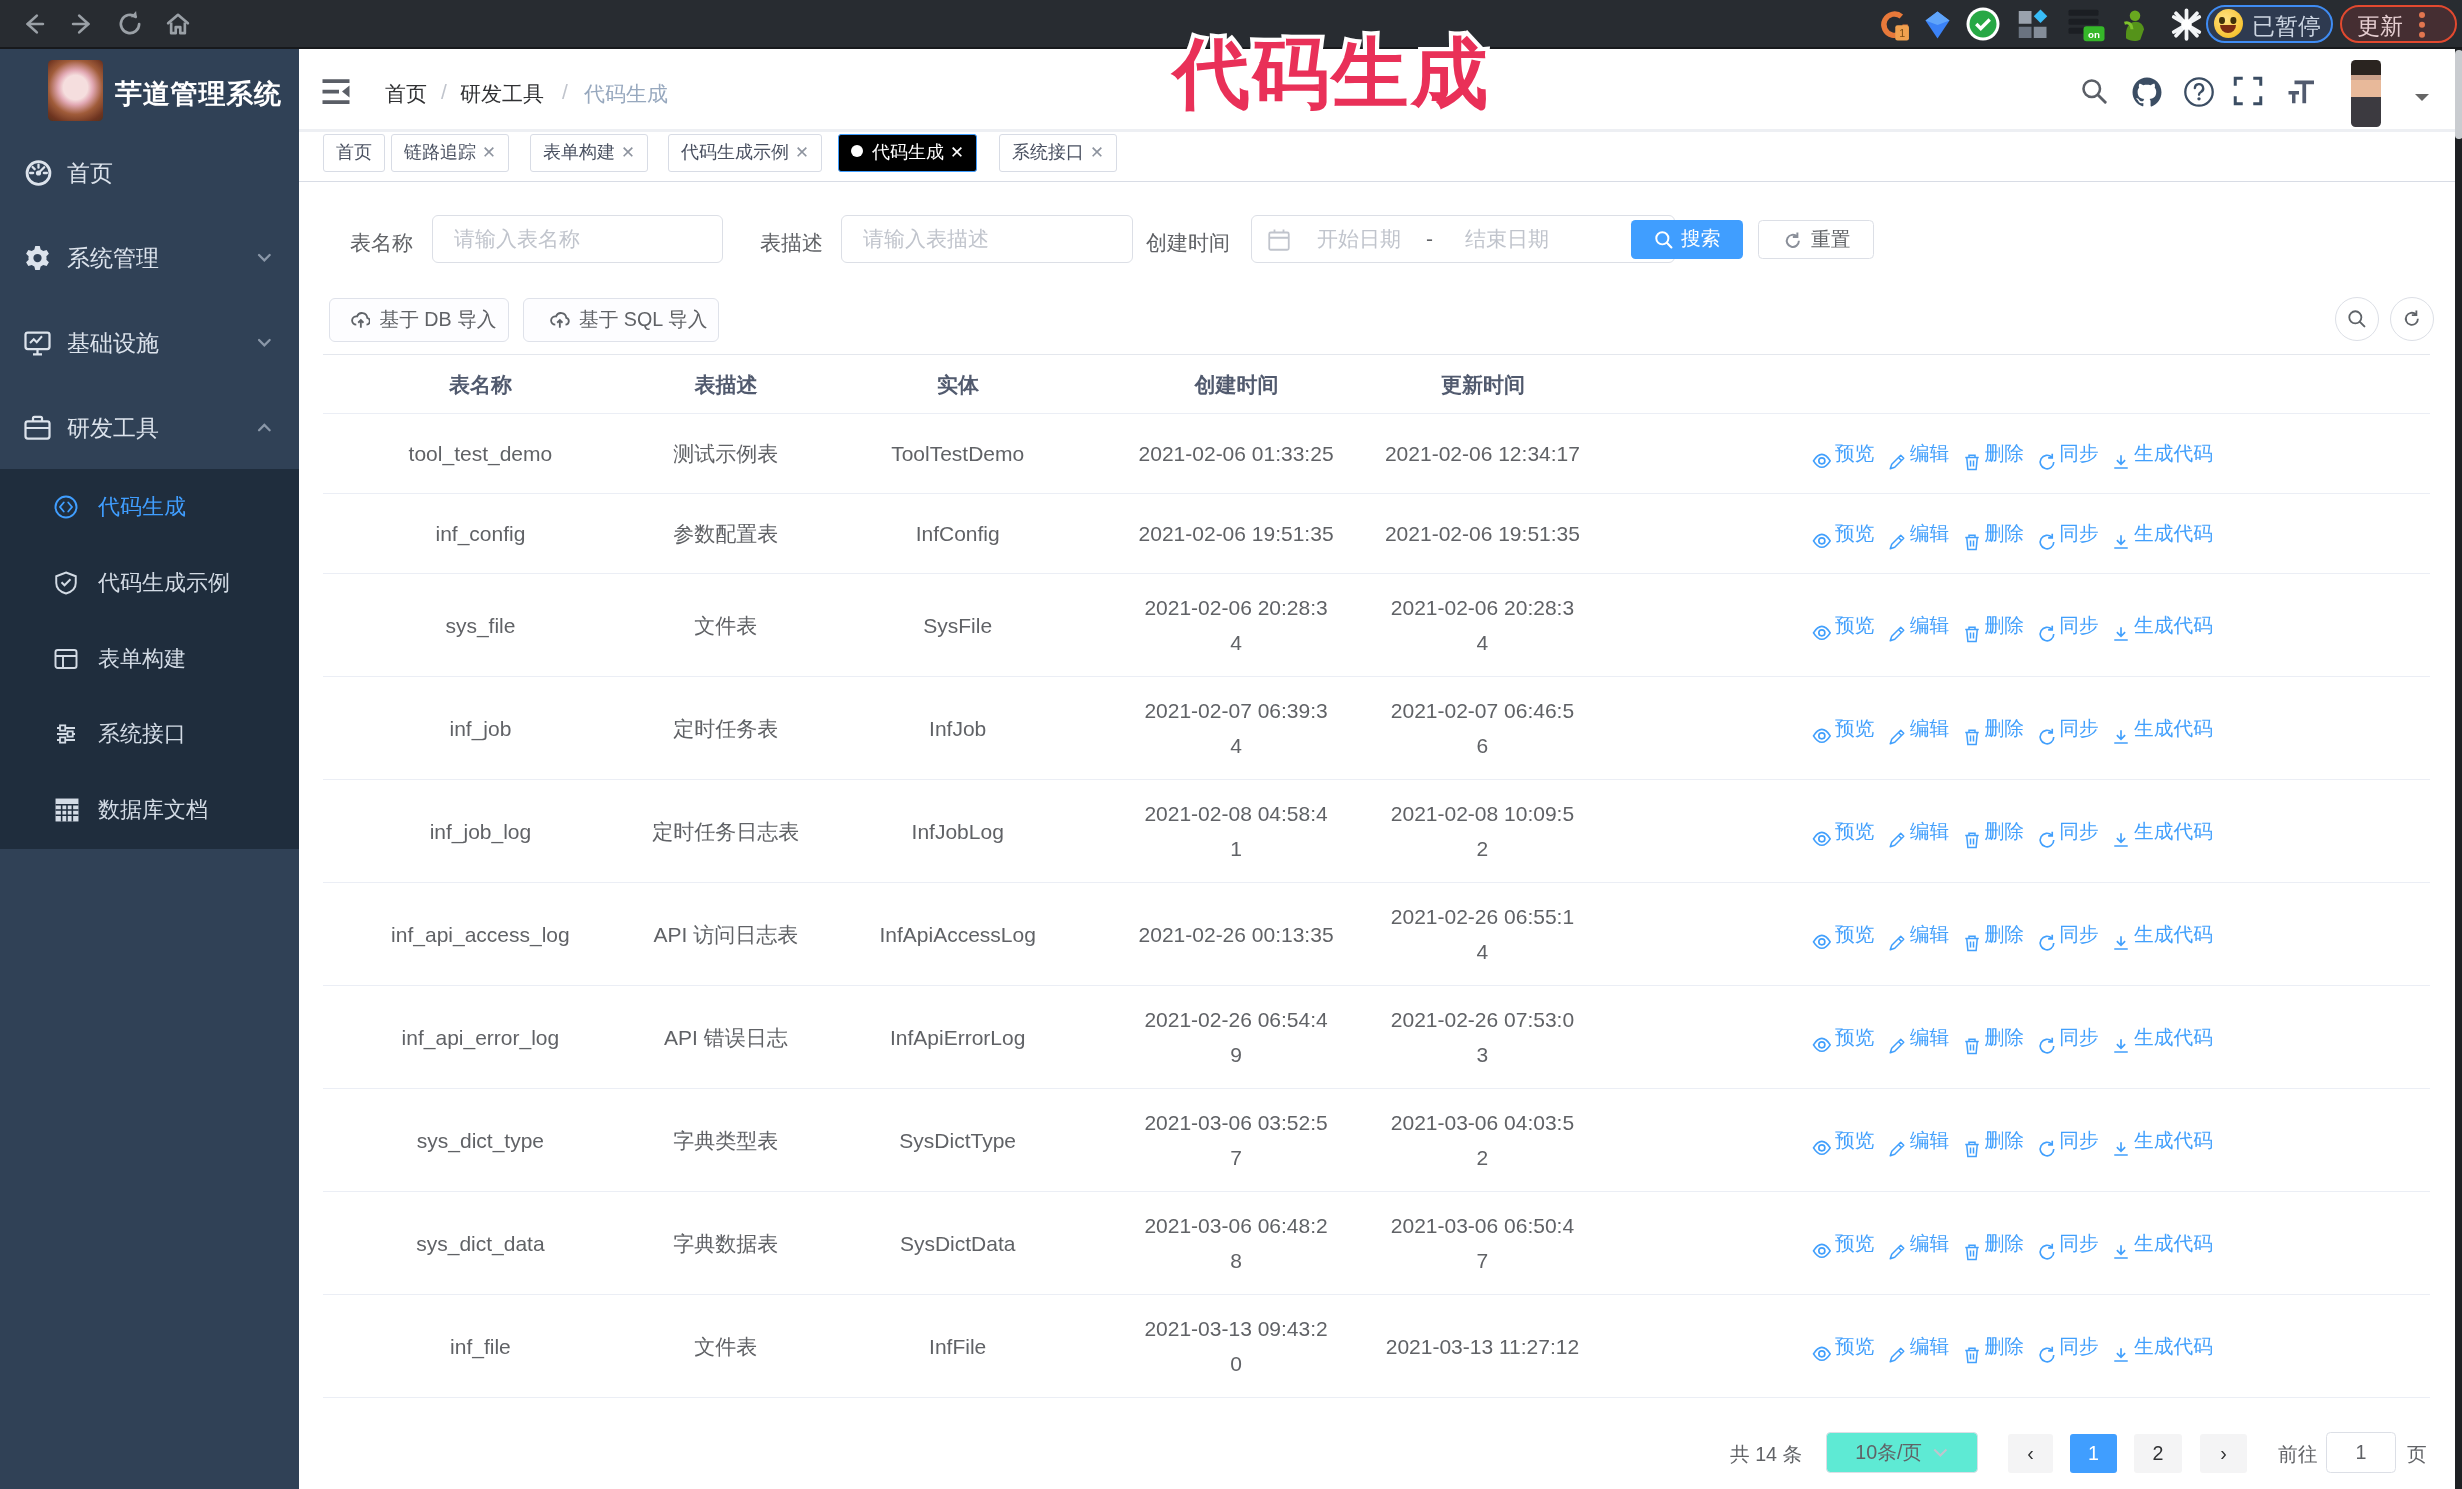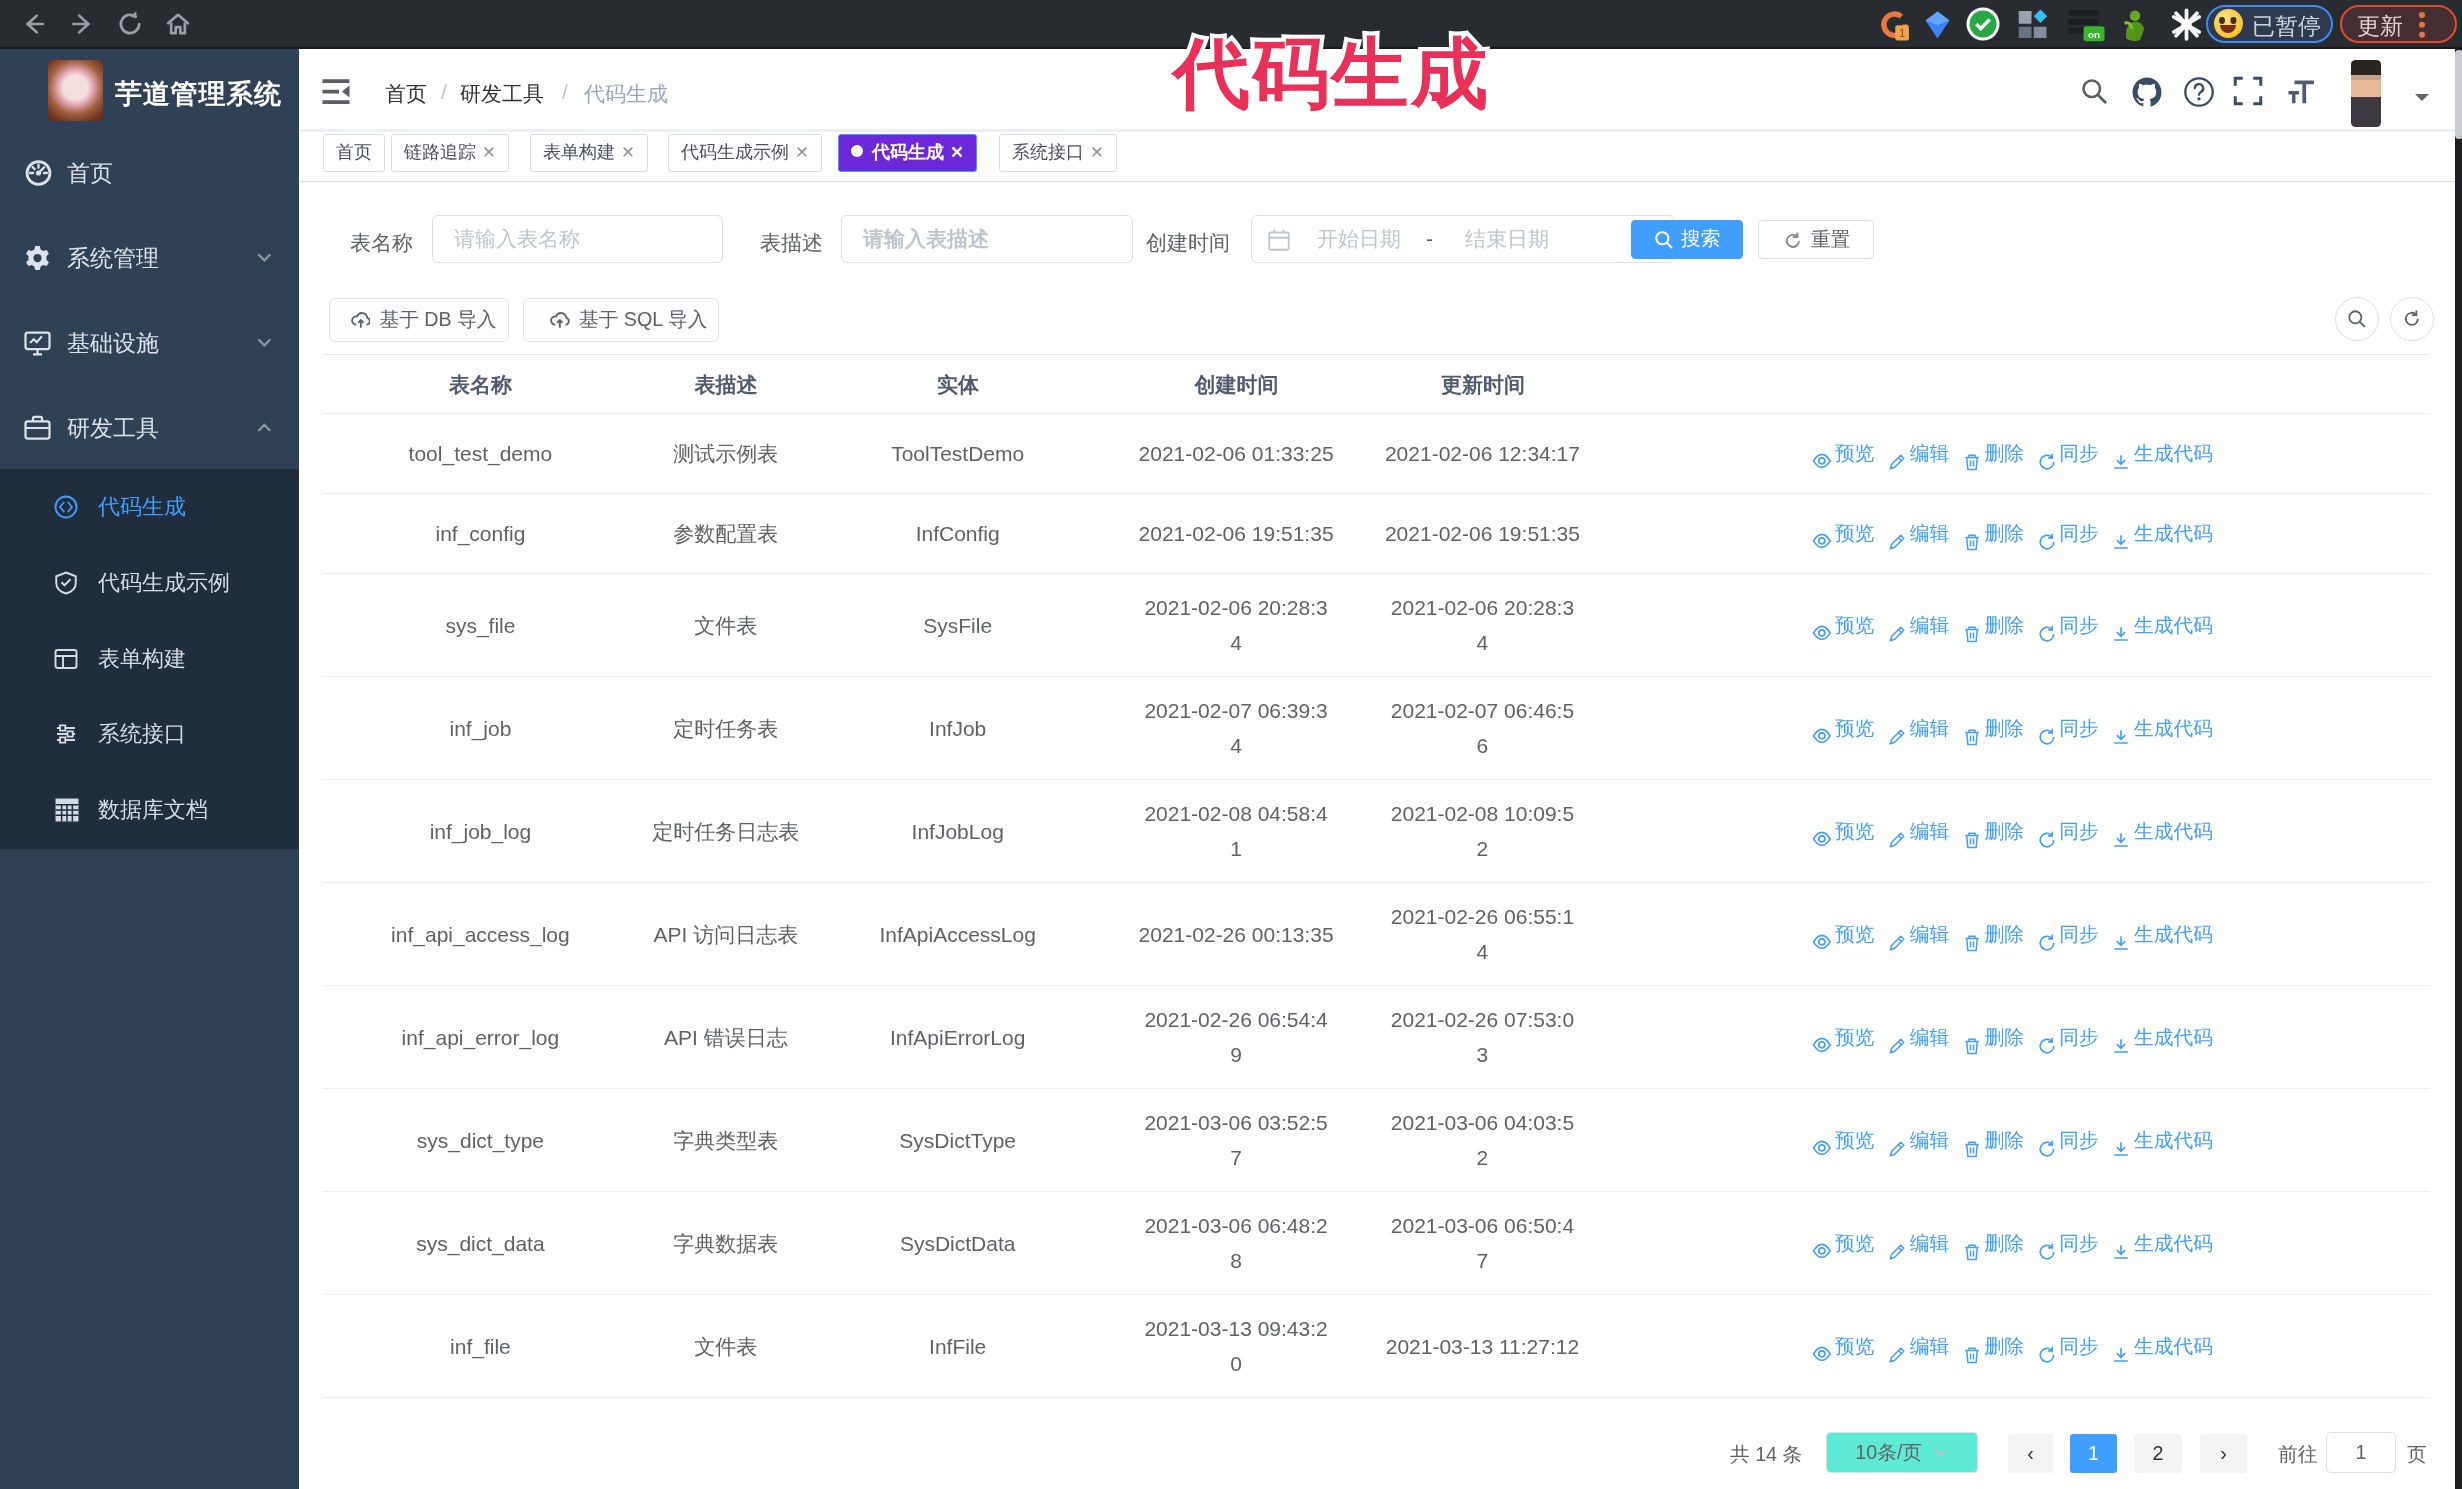--- a/index.html
+++ b/index.html
@@ -56,21 +56,21 @@
 .bc.last { color:#97a8be; }
 .nico { position:absolute; top:27px; }
 #avatar { position:absolute; left:2052px; top:11.4px; width:30px; height:67px; border-radius:4.5px;
   background:linear-gradient(180deg, #2a2420 0 22%, #caa18b 22% 30%, #e8b99a 30% 55%, #3c3a40 55% 100%); }
 #caret { position:absolute; left:2116px; top:45px; width:0; height:0; border:7.6px solid transparent; border-top-color:#666; }
 
 
 #tagsbar { position:absolute; left:0; top:83px; width:2156px; height:50px; background:#fff; border-bottom:1.5px solid #d8dce5; }
 .tag { position:absolute; top:2.3px; height:38px; border:1.5px solid #d8dce5; background:#fff; border-radius:3px; font-size:18px; color:#495060; line-height:35px; padding:0 12px; white-space:nowrap; }
 .tag .x { display:inline-block; margin-left:6px; color:#8d939e; font-size:16.7px; }
-.tag.active { background:#6d28d9; border-color:#409eff; color:#fff;font-weight:bold; }
+.tag.active { background:#000000; border-color:#409eff; color:#fff; }
 .tag.active .dot { display:inline-block; width:12px; height:12px; border-radius:50%; background:#fff; margin-right:9px; vertical-align:1.5px; }
 .tag.active .x { color:#fff; }
 
 
 .flabel { position:absolute; font-size:21px; color:#606266; top:38px; }
 #qform { position:absolute; left:0; top:142px; width:2156px; height:212px; }
 .finput { position:absolute; top:23.5px; height:48px; border:1.5px solid #dcdfe6; border-radius:6px; background:#fff; font-size:21px; color:#c0c4cc; line-height:45px; padding-left:21px; }
 .fbtn { position:absolute; top:29px; height:39px; border-radius:4.5px; font-size:19.7px; line-height:36px; }
 .dbtn { position:absolute; top:107px; height:44px; border:1.5px solid #dfe2ea; background:#fdfdff; border-radius:6px; font-size:19.7px; color:#606266; line-height:41px; }
 .cbtn { position:absolute; top:106px; width:44px; height:44px; border:1.5px solid #dcdfe6; border-radius:50%; background:#fff; }
@@ -298,21 +298,21 @@
     <div class="tag" style="left:231px">表单构建<span class="x">✕</span></div>
     <div class="tag" style="left:369px">代码生成示例<span class="x">✕</span></div>
     <div class="tag active" style="left:539px"><span class="dot"></span>代码生成<span class="x">✕</span></div>
     <div class="tag" style="left:700px">系统接口<span class="x">✕</span></div>
   </div>
 
   <div id="qform">
     <div class="flabel" style="left:51px">表名称</div>
     <div class="finput" style="left:133px; width:291px;">请输入表名称</div>
     <div class="flabel" style="left:461px">表描述</div>
-    <div class="finput" style="left:542px; width:292px;font-weight:bold;">请输入表描述</div>
+    <div class="finput" style="left:542px; width:292px;">请输入表描述</div>
     <div class="flabel" style="left:847px">创建时间</div>
     <div class="finput" style="left:952px; width:424px; padding-left:0;">
       <svg style="position:absolute;left:15px;top:12px" width="24" height="24" viewBox="0 0 32 32">
           <rect x="3" y="6" width="26" height="23" rx="2" stroke="#c0c4cc" stroke-width="2.4" fill="none"></rect>
           <path d="M3 13 h26 M10 6 V2 M22 6 V2" stroke="#c0c4cc" stroke-width="2.4"></path>
         </svg>
       <span style="position:absolute;left:65px">开始日期</span>
       <span style="position:absolute;left:174px;color:#606266">-</span>
       <span style="position:absolute;left:213px">结束日期</span>
     </div>

